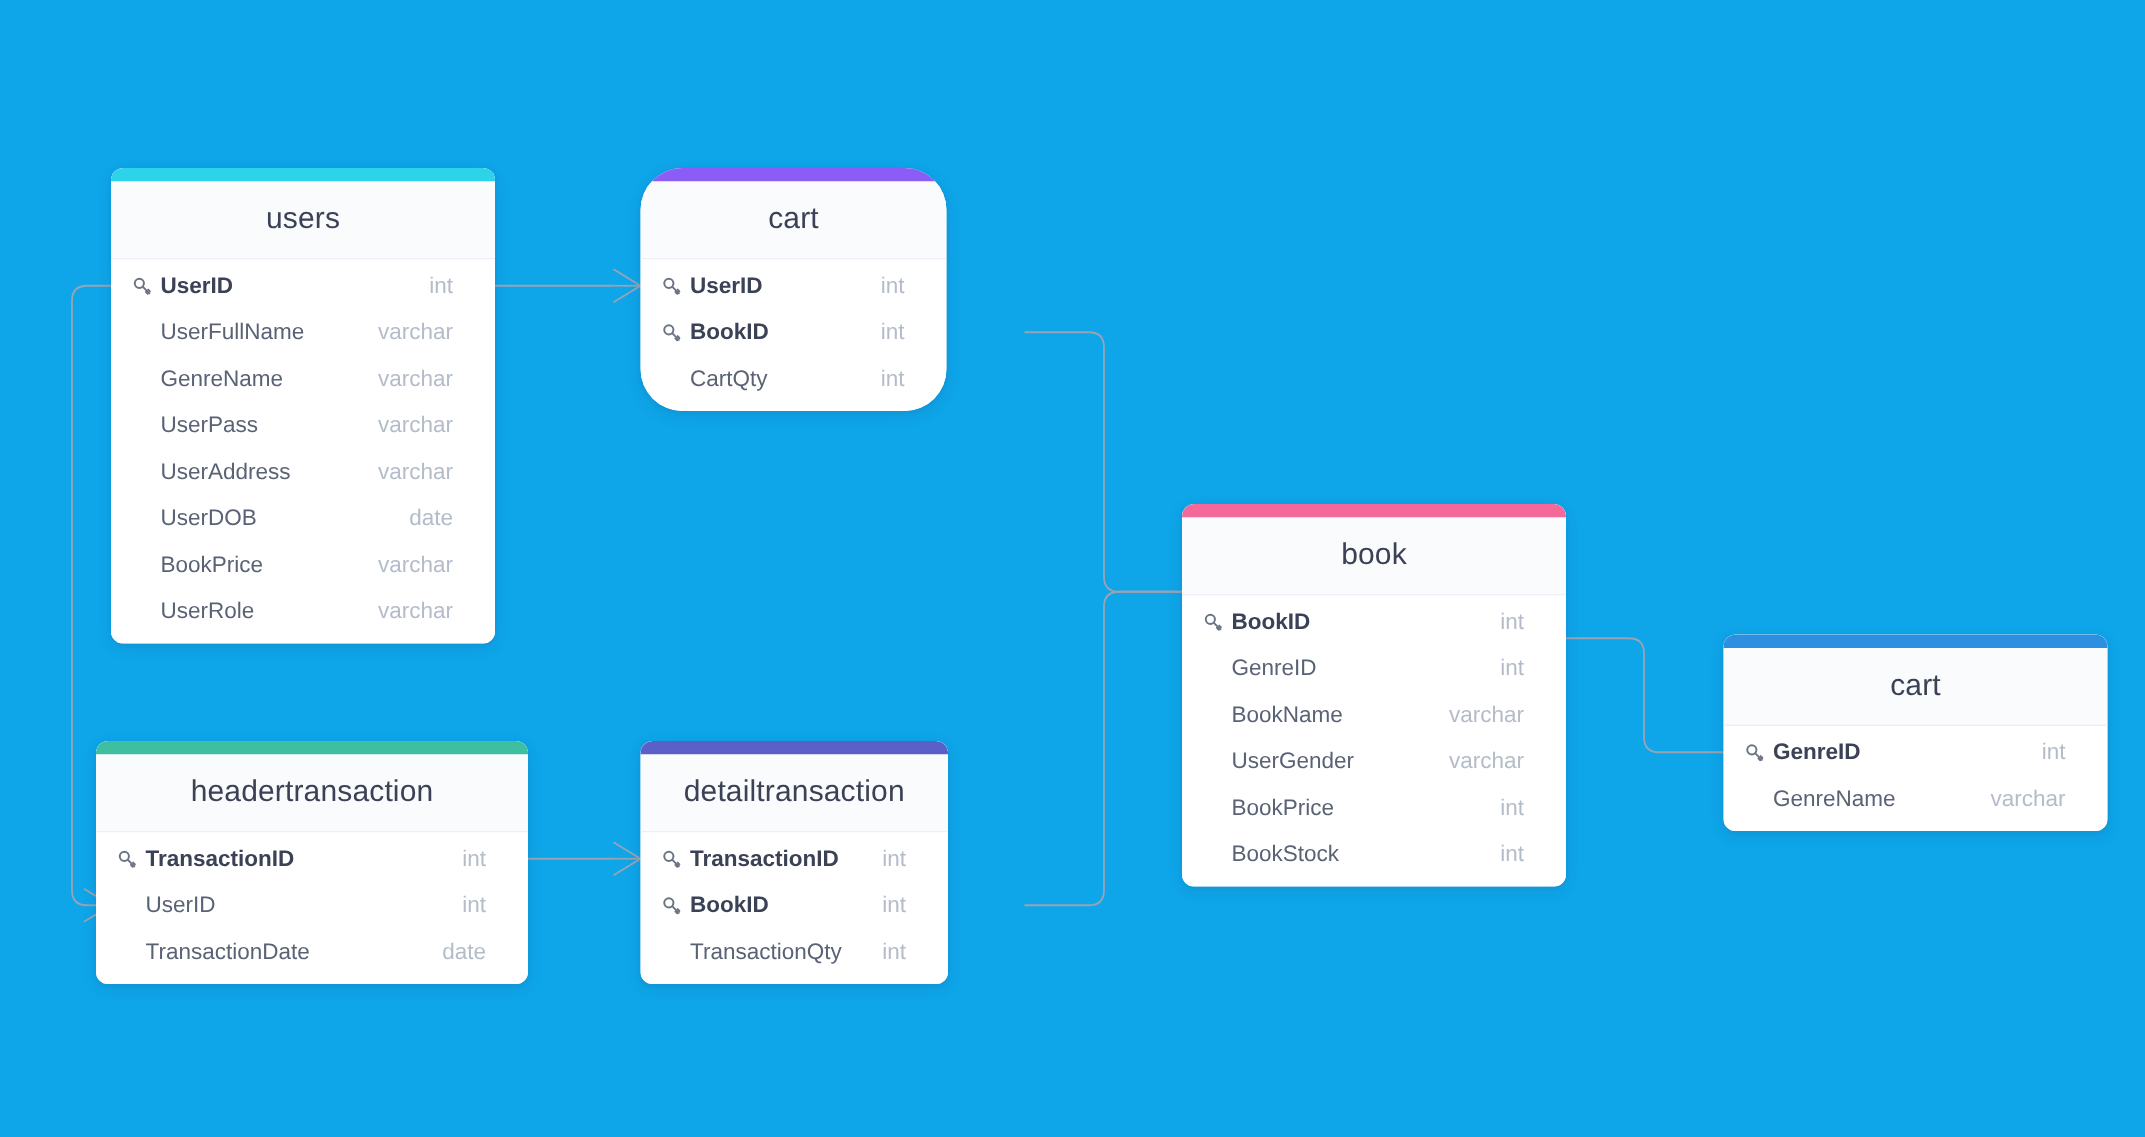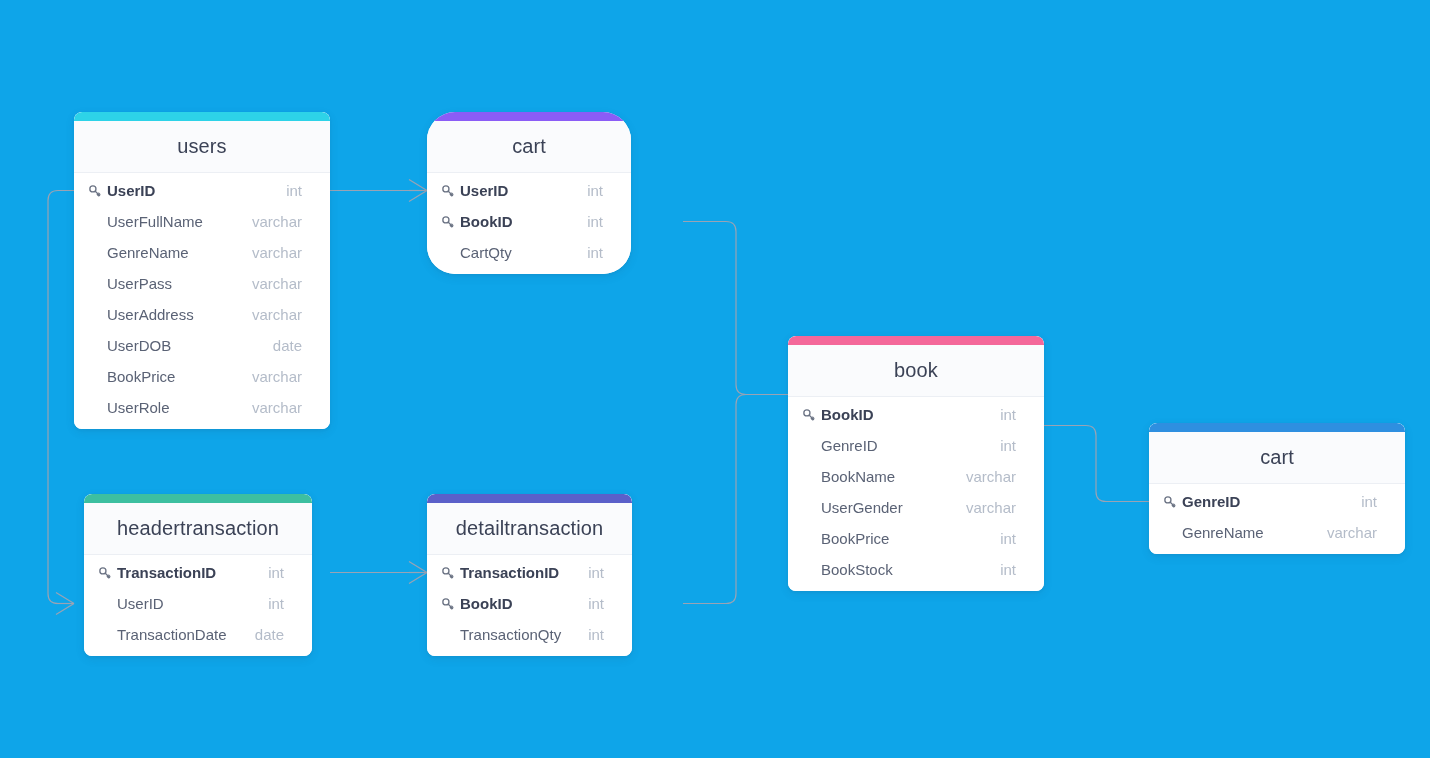--- a/index.html
+++ b/index.html
@@ -345,21 +345,21 @@
               <path d="M8.3 8.3 L13.2 13.2" stroke="#6b7384" stroke-width="1.5" stroke-linecap="round"></path>
               <path d="M10.6 12.1 L12.0 13.5" stroke="#6b7384" stroke-width="1.5" stroke-linecap="round"></path>
               <path d="M12.3 10.4 L13.6 11.8" stroke="#6b7384" stroke-width="1.5" stroke-linecap="round"></path>
             </svg>
           </span>
           <span class="field-name">GenreName</span>
           <span class="field-type">varchar</span>
         </div>
       </div>
     </div>
-    <div class="table-node" style="left: 84px; top: 494px; width: 228px;">
+    <div class="table-node" style="left: 64px; top: 494px; width: 288px;">
       <div class="node-accent" style="background: rgb(61, 191, 160);"></div>
       <div class="node-title">headertransaction</div>
       <div class="node-body">
         <div class="field-row pk">
           <span class="field-key">
             <svg width="14" height="14" viewBox="0 0 16 16" aria-hidden="true">
               <circle cx="5.6" cy="5.6" r="3.5" fill="none" stroke="#6b7384" stroke-width="1.5"></circle>
               <path d="M8.3 8.3 L13.2 13.2" stroke="#6b7384" stroke-width="1.5" stroke-linecap="round"></path>
               <path d="M10.6 12.1 L12.0 13.5" stroke="#6b7384" stroke-width="1.5" stroke-linecap="round"></path>
               <path d="M12.3 10.4 L13.6 11.8" stroke="#6b7384" stroke-width="1.5" stroke-linecap="round"></path>

